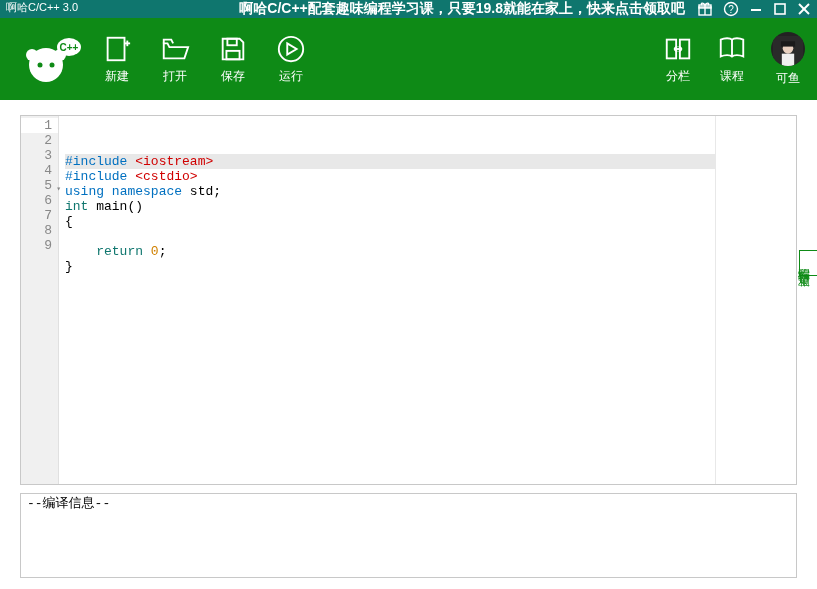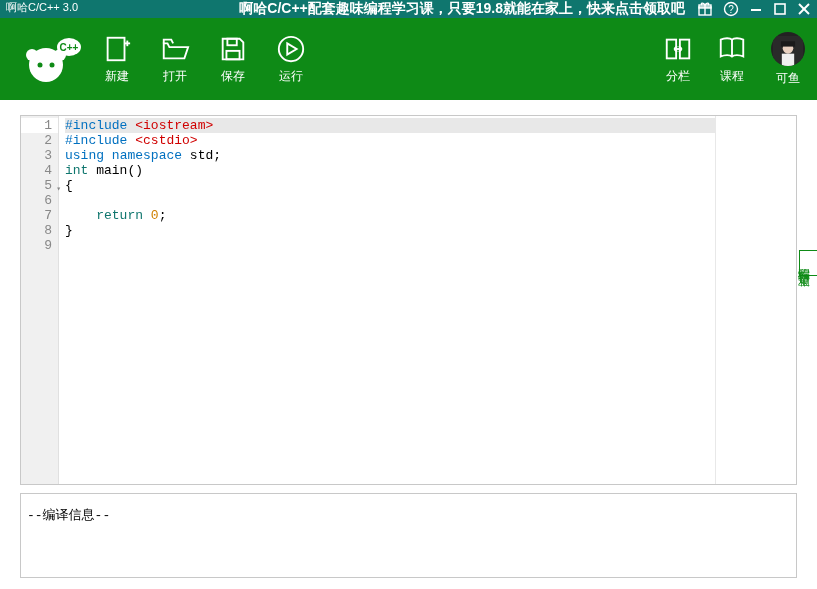--- a/index.html
+++ b/index.html
@@ -60,20 +60,21 @@
   padding-top: 2px;
 }
 .gutter .ln { height: 15px; line-height: 15px; padding-right: 6px; position:relative;}
 .gutter .ln.current { background: #fff; }
 .fold-mark { position:absolute; right: -3px; top:3px; font-size:8px; color:#888;}
 .code {
   flex: 1;
   padding-top: 2px;
   padding-left: 6px;
   white-space: pre;
+  margin-top: 36px;
 }
 .code .line { height: 15px; line-height: 15px; }
 .code .line.current { background: #e8e8e8; }
 .kw1 { color: #0070c0; } 
 .inc { color: #d00000; } 
 .kw2 { color: #0f766e; } 
 .num { color: #d08000; }
 .ident { color: #000; font-family: Liberation Mono, monospace; }
 
 .right-rule { width: 1px; background:#e8e8e8; margin-right:80px; }
@@ -98,21 +99,21 @@
   align-items:center;
   gap:4px;
 }
 
 .output {
   margin: 0 20px 10px 20px;
   border: 1px solid #c8c8c8;
   height: 85px;
   font-family: Consolas, "Courier New", monospace;
   font-size: 13px;
-  padding: 12px 6px;
+  padding: 0 6px;
   color: #000;
 }
 </style>
 </head>
 <body>
 
 <div class="titlebar">
   <span class="title">啊哈C/C++ 3.0</span>
   <span class="spacer-left"></span>
   <span class="promo">啊哈C/C++配套趣味编程学习课，只要19.8就能在家上，快来点击领取吧</span>

